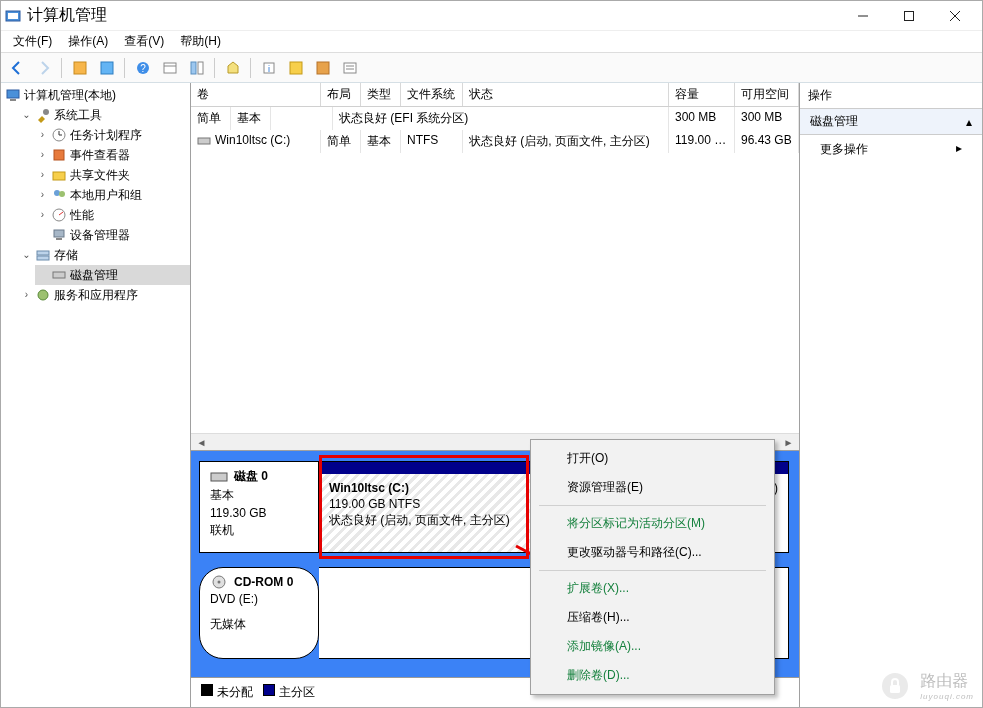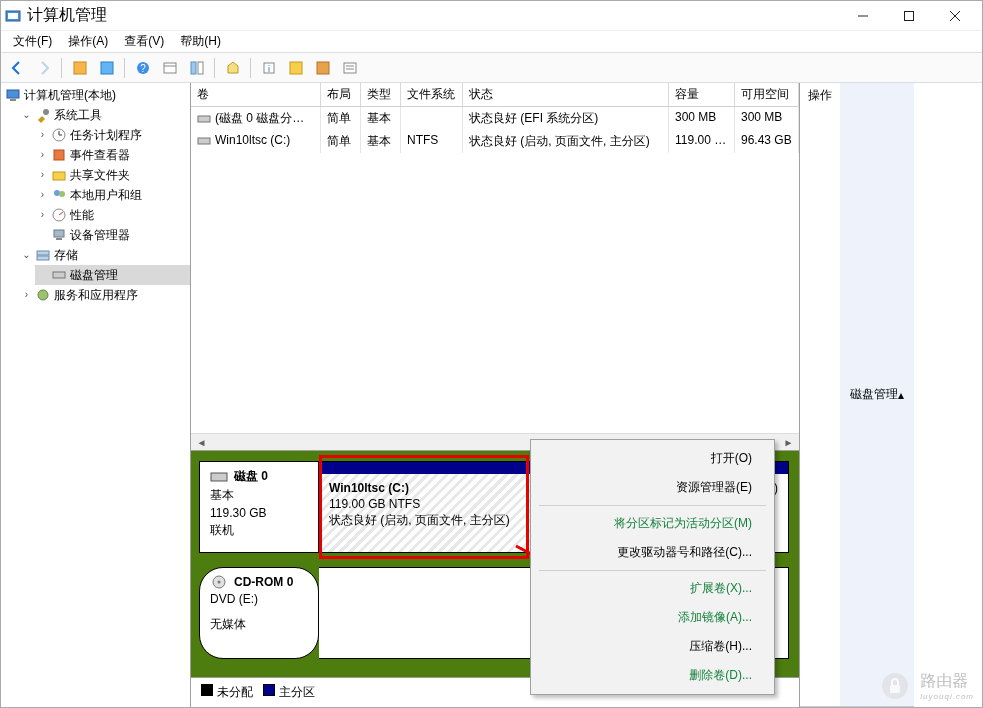--- a/index.html
+++ b/index.html
@@ -96,21 +96,21 @@
   .col-status { flex: 1; }
   .col-cap { width: 66px; }
   .col-free { width: 64px; }
   .sb-horiz {
     height: 17px; background: #f0f0f0; border-top: 1px solid #ddd;
     display: flex; align-items: center; justify-content: space-between;
     padding: 0 2px;
   }
   .sb-arrow { width:17px; height:15px; display:flex; align-items:center; justify-content:center; color:#606060; font-size:10px;}
   
-  .disk-map { padding: 10px 10px 4px 8px; background:#4d7c0f; overflow:auto; }
+  .disk-map { padding: 10px 10px 4px 8px; background:#3b82f6; overflow:auto; }
   .disk-row { display:flex; margin-bottom: 14px; min-height: 92px;}
   .disk-head {
     width: 120px; border: 1px solid #000; padding: 6px 10px;
     background:#fff;
   }
   .disk-head .dh-top { display:flex; align-items:center; gap:6px; font-weight:bold;}
   .disk-head .dh-line { font-size:12px; margin-top:2px;}
   .disk-body { flex:1; display:flex; }
   .partition {
     border: 1px solid #000; border-left:none; position:relative;
@@ -122,42 +122,42 @@
   .hatched {
     background-image: repeating-linear-gradient(135deg, #e8e8e8 0 3px, #fff 3px 7px);
   }
   .highlight-box { border:3px solid #e60000; position:absolute; pointer-events:none; }
   
   .legend { display:flex; align-items:center; gap:10px; padding: 6px 10px; border-top:1px solid #999;}
   .legend .sw { width:12px; height:12px; display:inline-block; border:1px solid #000; margin-right:4px;}
   .sw.unalloc { background:#000; }
   .sw.primary { background:#00008b; }
   
-  .actions-panel { width: 182px; display:flex; flex-direction:row; }
+  .actions-panel { width: 182px; display:flex; flex-direction:column; }
   .actions-header {
     background:#fff; border-bottom:1px solid #ccc; padding:4px 8px; font-size:12px;
   }
   .actions-sub {
     background:#eef3fb; border-bottom:1px solid #ccc; padding:4px 10px;
     display:flex; justify-content:space-between; align-items:center;
   }
   .actions-item { padding:6px 20px; display:flex; justify-content:space-between;}
   
   .ctx-menu {
     position:absolute;
     background:#f2f2f2;
     border:1px solid #a0a0a0;
     box-shadow: 3px 3px 4px rgba(0,0,0,0.25);
     padding: 4px 2px;
     z-index: 50;
     font-size:12px;
     width: 245px;
   }
   .ctx-item {
-    padding: 6px 20px 6px 34px; color:#000; position:relative;text-align:right;
+    padding: 6px 20px 6px 34px; color:#000; position:relative;
   }
   .ctx-item.disabled { color:#15803d; }
   .ctx-sep { height:1px; background:#d0d0d0; margin:3px 6px;}
   
   svg { display:block; }
 </style>
 </head>
 <body>
 
 <div class="titlebar">
@@ -418,23 +418,20 @@
         <div class="cell col-vol">卷</div>
         <div class="cell col-layout">布局</div>
         <div class="cell col-type">类型</div>
         <div class="cell col-fs">文件系统</div>
         <div class="cell col-status">状态</div>
         <div class="cell col-cap">容量</div>
         <div class="cell col-free">可用空间</div>
       </div>
       <div class="vol-body">
         <div class="vol-row">
-          <div class="cell col-vol"><span class="drive-ic"><svg width="14" height="12">
-                  <rect x="1" y="3" width="12" height="6" fill="#ccc" stroke="#777"></rect>
-                </svg></span><span>(磁盘 0 磁盘分区 2)</span></div>
           <div class="cell col-layout">简单</div>
           <div class="cell col-type">基本</div>
           <div class="cell col-fs"></div>
           <div class="cell col-status">状态良好 (EFI 系统分区)</div>
           <div class="cell col-cap">300 MB</div>
           <div class="cell col-free">300 MB</div>
         </div>
         <div class="vol-row">
           <div class="cell col-vol"><span class="drive-ic"><svg width="14" height="12">
                   <rect x="1" y="3" width="12" height="6" fill="#ccc" stroke="#777"></rect>
@@ -523,33 +520,37 @@
       <span><span class="sw primary"></span><span>主分区</span></span>
     </div>
   </div>
 
   <div class="actions-panel">
     <div class="actions-header">操作</div>
     <div class="actions-sub">
       <span>磁盘管理</span>
       <span>▴</span>
     </div>
+    <div class="actions-item">
+      <span>更多操作</span>
+      <span>▸</span>
+    </div>
   </div>
 </div>
 
 <div class="ctx-menu" style="left:529px; top:438px;">
   <div class="ctx-item">打开(O)</div>
   <div class="ctx-item">资源管理器(E)</div>
   <div class="ctx-sep"></div>
   <div class="ctx-item disabled">将分区标记为活动分区(M)</div>
   <div class="ctx-item">更改驱动器号和路径(C)...</div>
   <div class="ctx-sep"></div>
   <div class="ctx-item disabled">扩展卷(X)...</div>
+  <div class="ctx-item">压缩卷(H)...</div>
   <div class="ctx-item disabled">添加镜像(A)...</div>
-  <div class="ctx-item">压缩卷(H)...</div>
   <div class="ctx-item disabled">删除卷(D)...</div>
 
 </div>
 
 <div class="highlight-box" style="left:532px; top:582px; width:128px; height:28px;"></div>
 
 <div style="position:absolute; right:8px; bottom:6px; display:flex; align-items:center; gap:10px; opacity:0.55; color:#888;">
   <svg width="30" height="30">
       <circle cx="15" cy="15" r="13" fill="#d9d9d9"></circle>
       <rect x="10" y="14" width="10" height="8" rx="1.5" fill="#fff"></rect>

